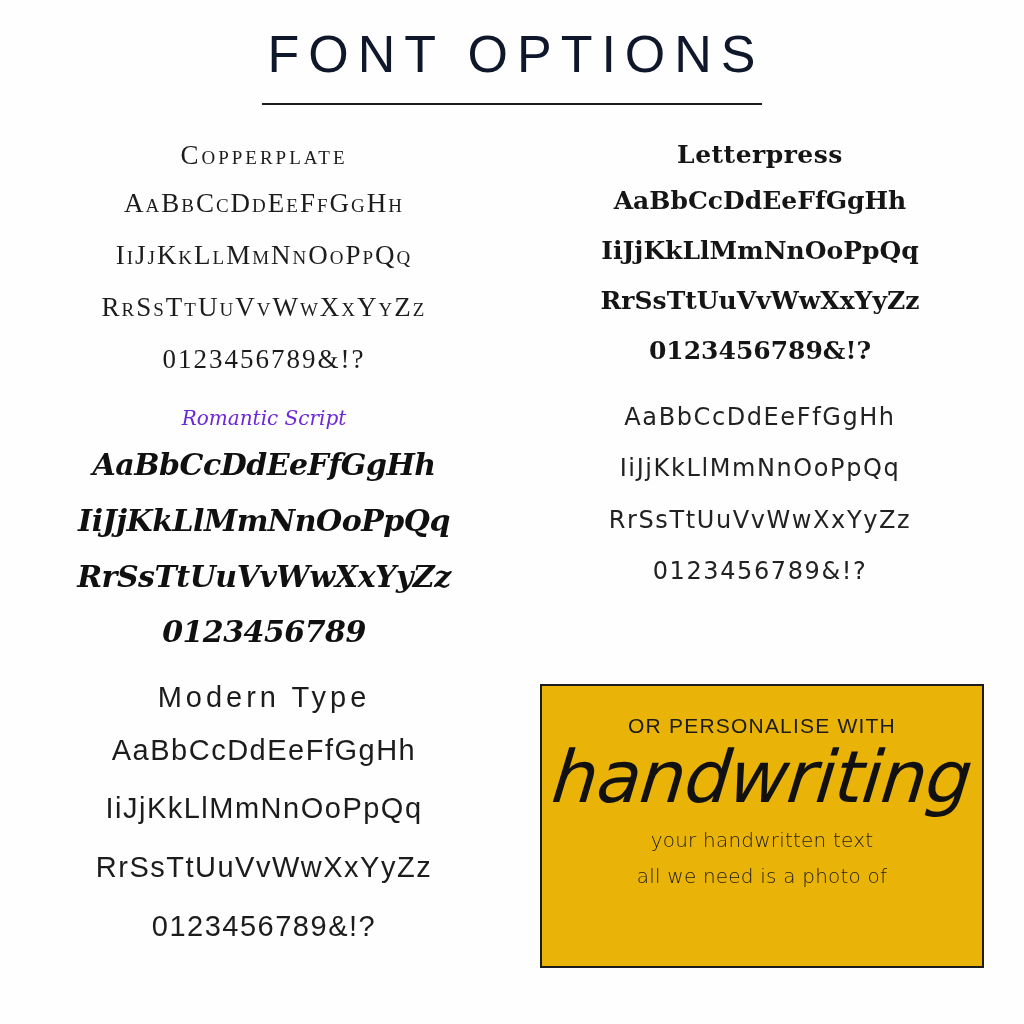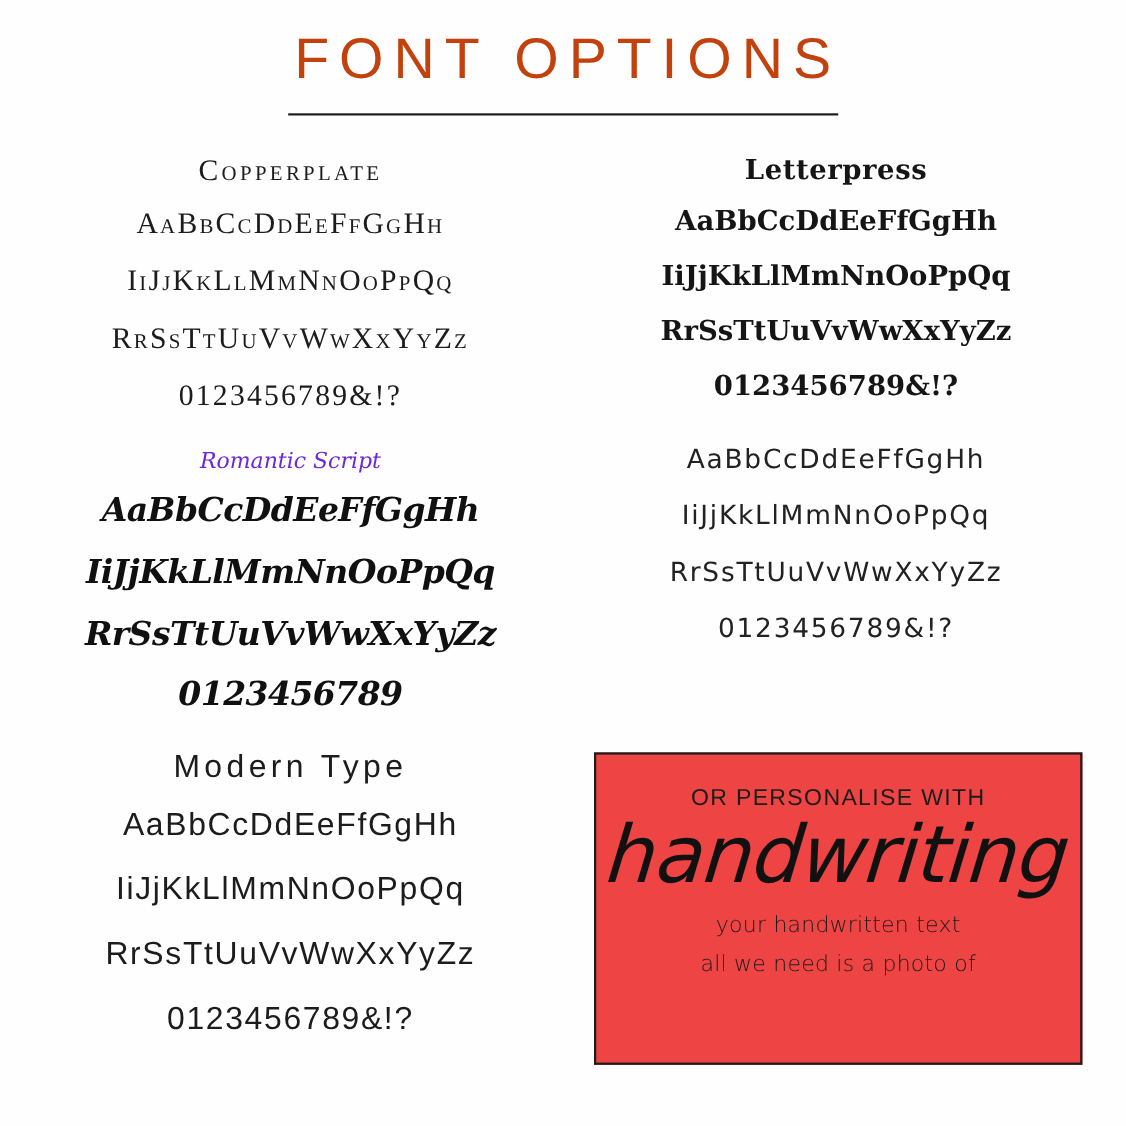--- a/index.html
+++ b/index.html
@@ -28,21 +28,21 @@
     top: 26px;
     left: 0;
     width: 100%;
     text-align: center;
   }
   .title {
     font-family: "Liberation Sans", sans-serif;
     font-size: 52px;
     font-weight: 300;
     letter-spacing: 9px;
-    color: #c2410c;
+    color: #0f172a;
     line-height: 1.1;
     margin: 0;
     padding-left: 8px;
   }
   .title-rule {
     width: 500px;
     height: 2px;
     background: #1c1c1c;
     margin: 20px auto 0 auto;
   }
@@ -165,21 +165,21 @@
   
   .handwriting-box {
     position: absolute;
     left: 540px;
     top: 684px;
     width: 444px;
     height: 284px;
     border: 2px solid #1c1c1c;
     box-sizing: border-box;
     text-align: center;
-    background: #ef4444;
+    background: #eab308;
   }
   .hw-kicker {
     margin-top: 28px;
     font-family: "Liberation Sans", sans-serif;
     font-size: 21px;
     font-weight: 400;
     letter-spacing: 1.2px;
     color: #1c1c1c;
     text-transform: uppercase;
   }

